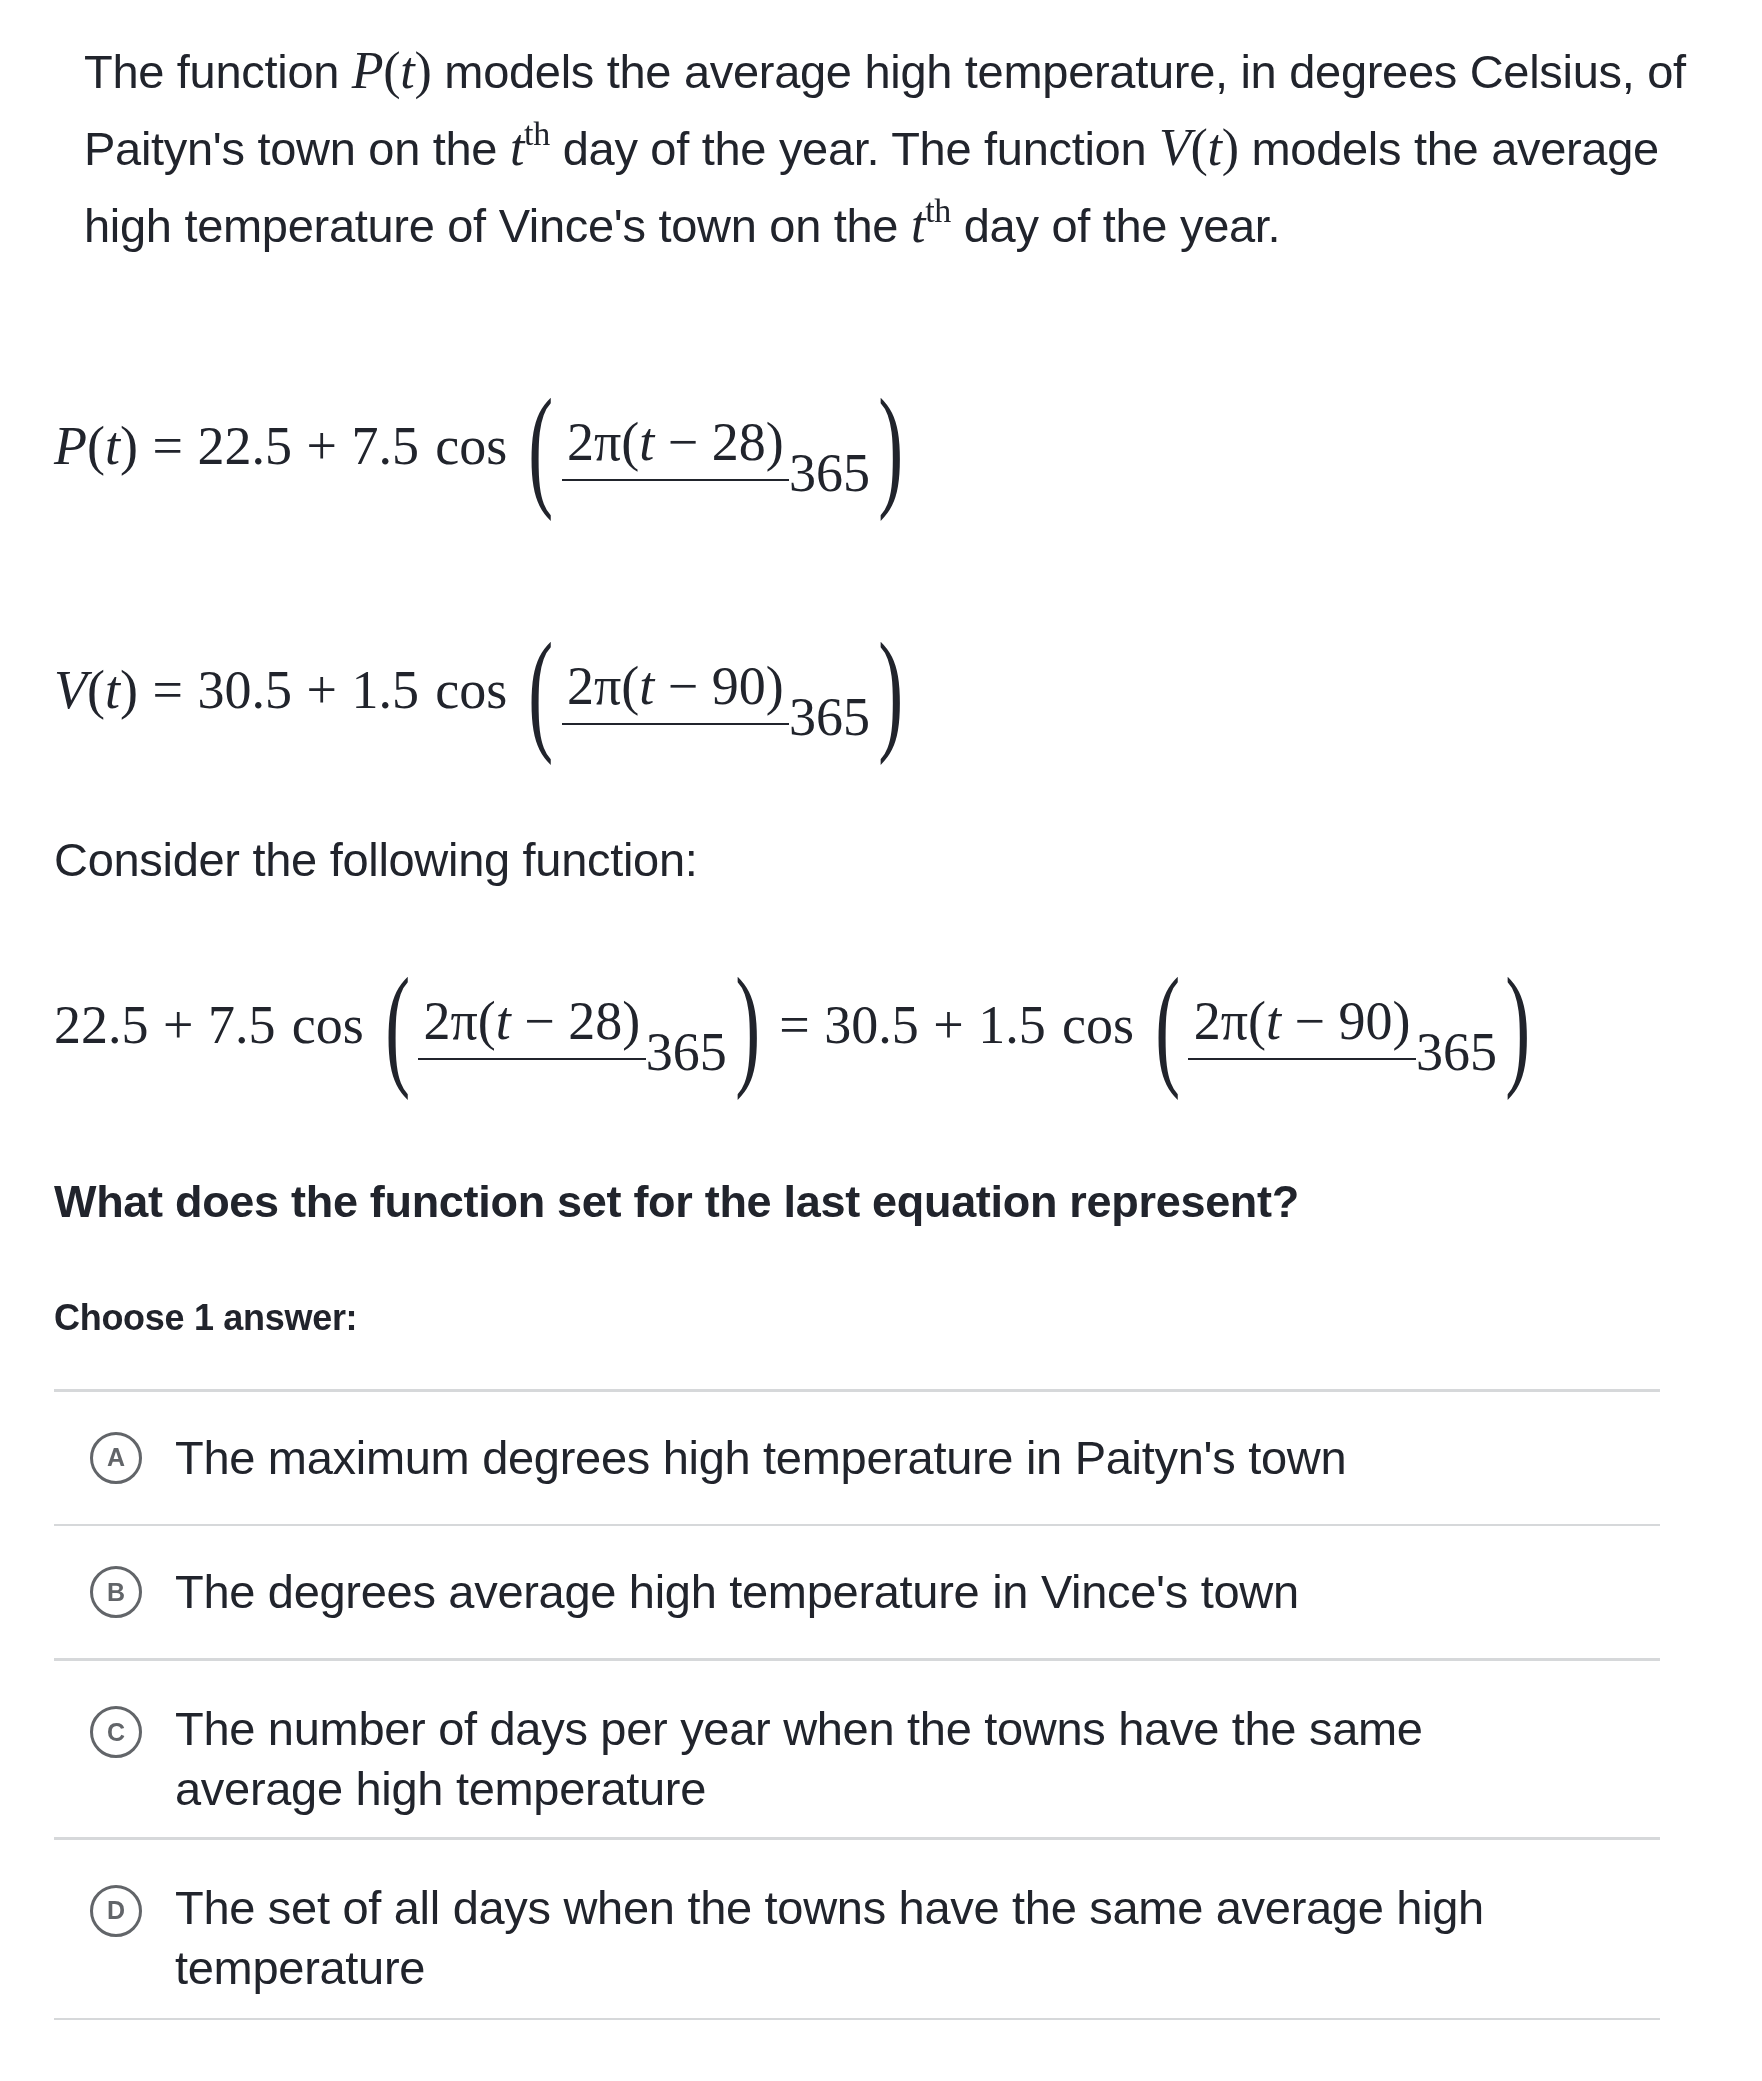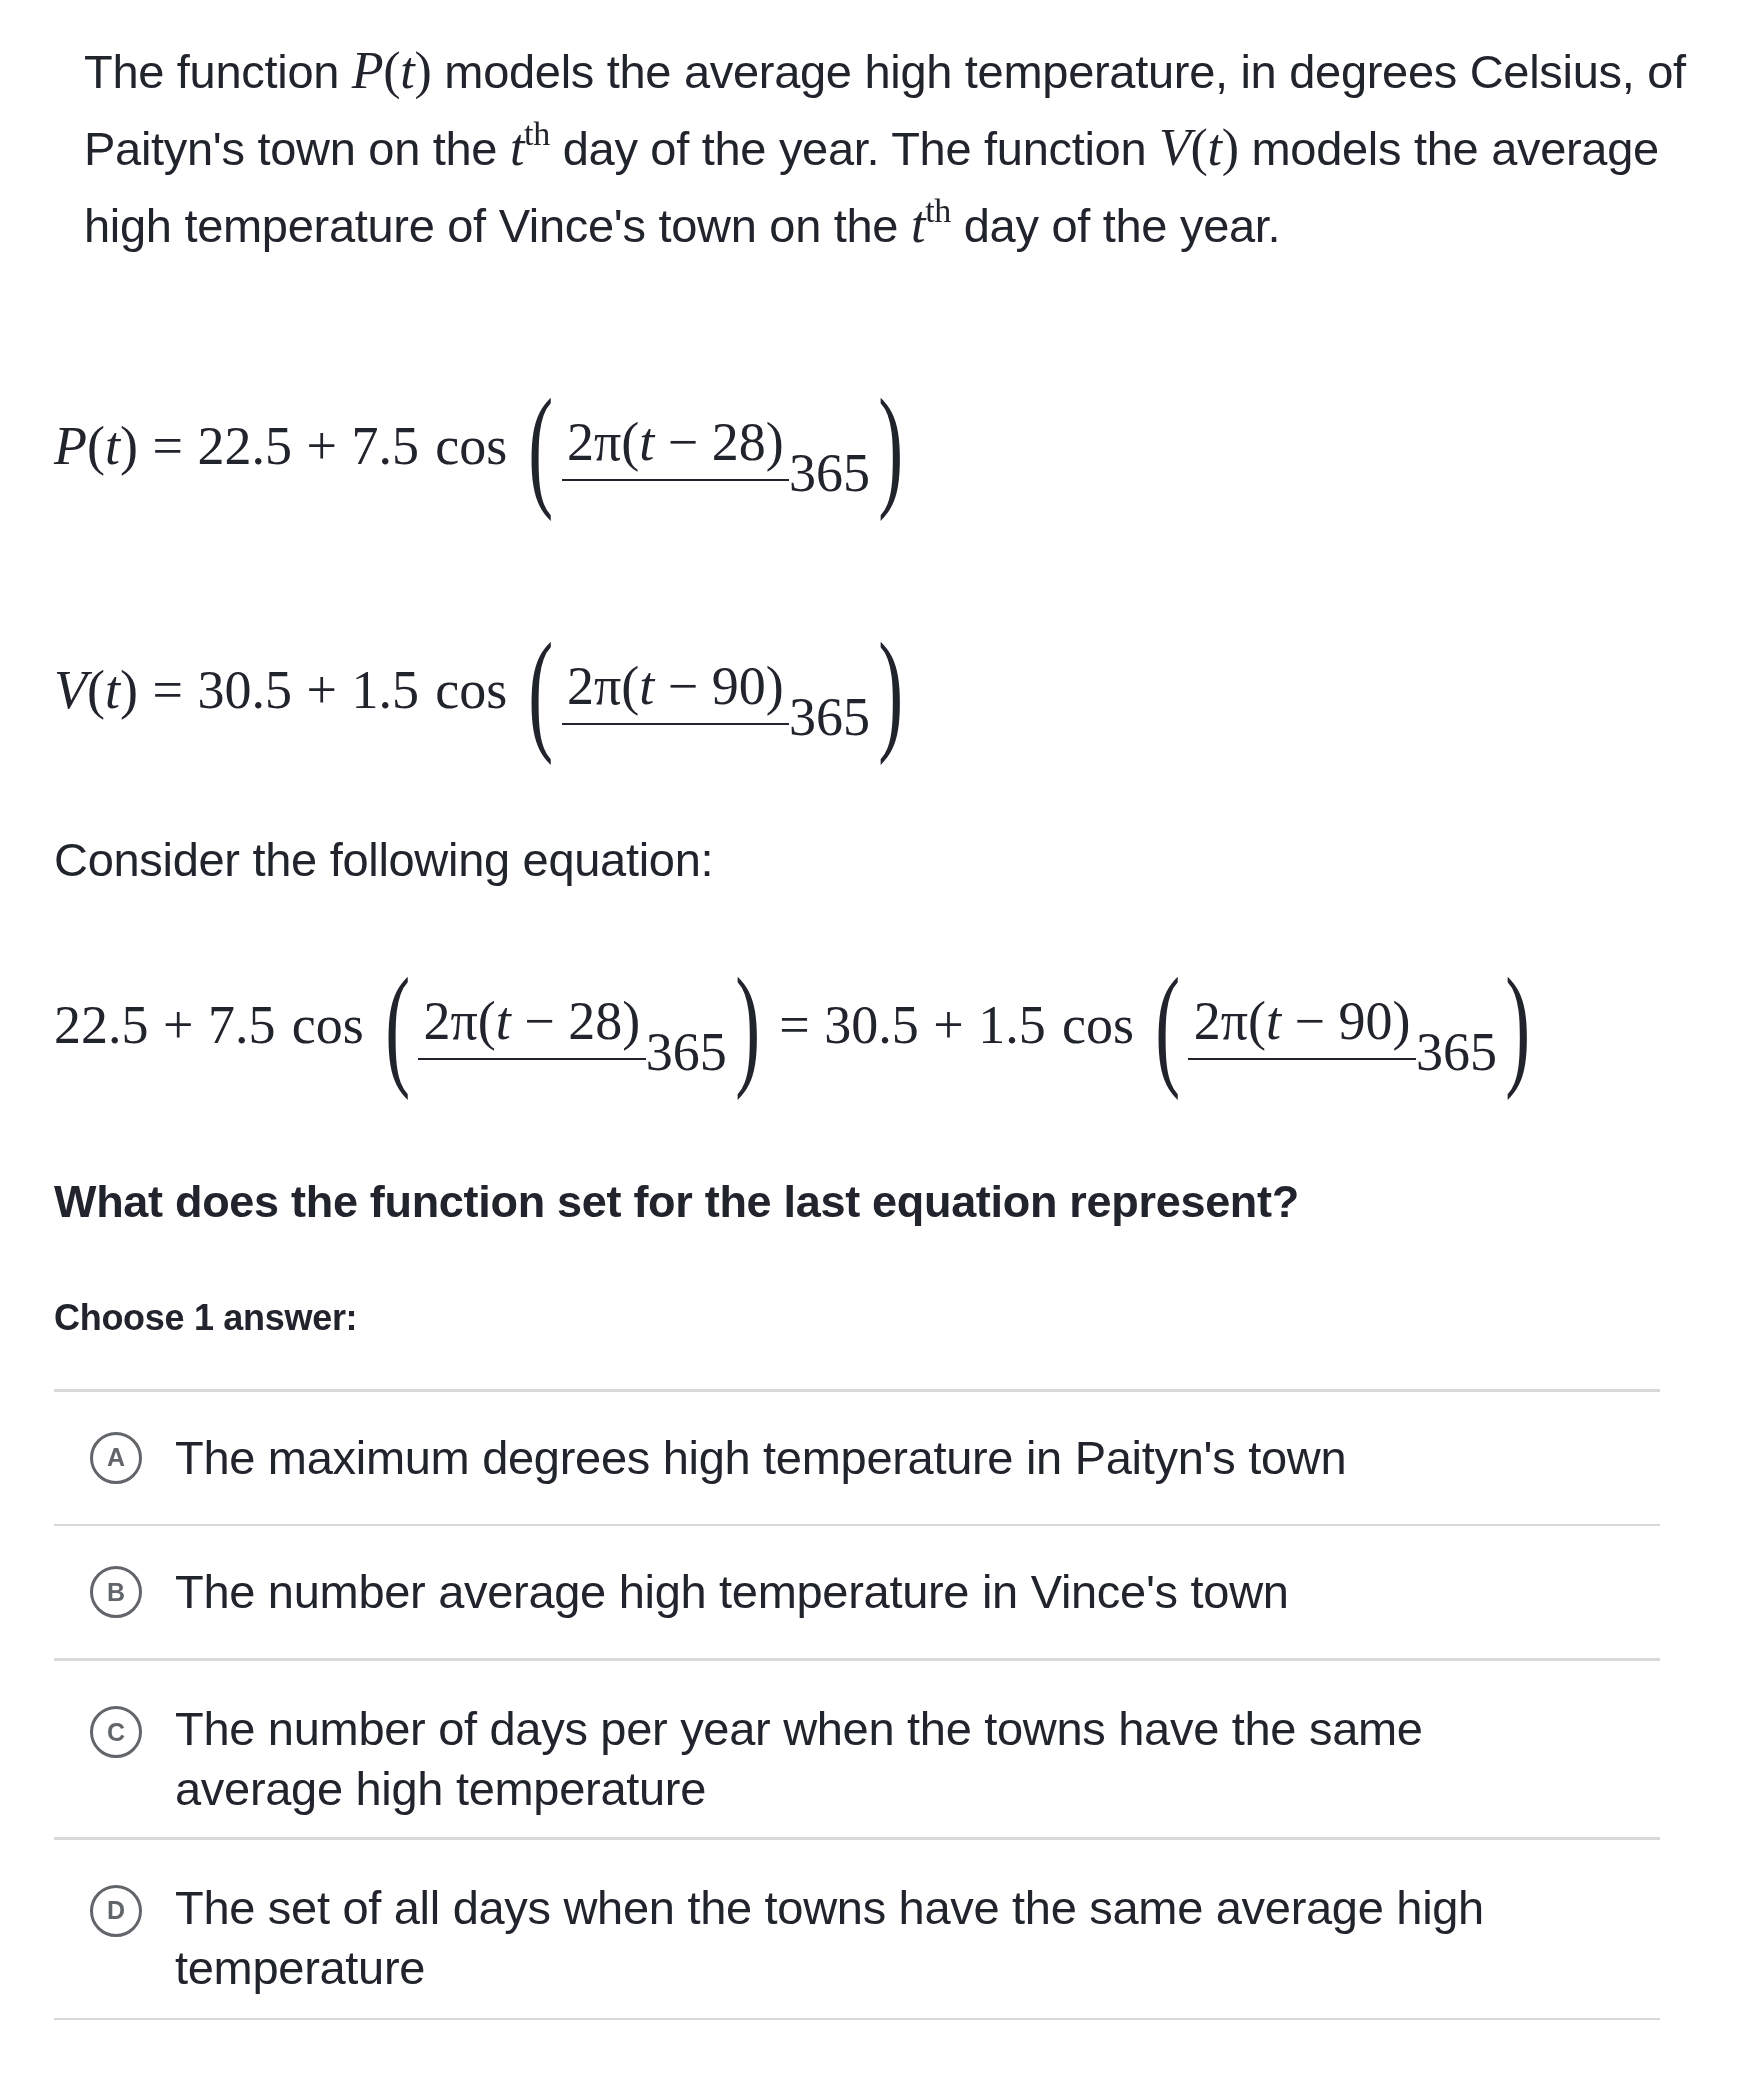--- a/index.html
+++ b/index.html
@@ -87,21 +87,21 @@
   <span>cos</span>
     <span class="sp"></span>
   <span class="paren">(</span>
   <span class="frac">
     <span class="num"><span>2π(</span><span class="it">t</span> <span>−</span> <span>90</span>)</span>
     <span class="den">365</span>
   </span>
   <span class="paren">)</span>
 </div>
 
-<div class="plain" style="top:832px;">Consider the following equation:</div>
+<div class="plain" style="top:832px;">Consider the following function:</div>
 
 <div class="eq" style="top:957px;">
   <span>22.5</span>
   <span class="op">+</span>
   <span>7.5</span>
     <span class="sp"></span>
   <span>cos</span>
     <span class="sp"></span>
   <span class="paren">(</span>
   <span class="frac">
@@ -130,21 +130,21 @@
 
 <div class="choices">
   <div class="divider"></div>
   <div class="choice" style="height:132px; align-items:center;">
     <span class="badge">A</span>
     <span class="ctext">The maximum degrees high temperature in Paityn's town</span>
   </div>
   <div class="divider"></div>
   <div class="choice" style="height:132px; align-items:center;">
     <span class="badge">B</span>
-    <span class="ctext">The number average high temperature in Vince's town</span>
+    <span class="ctext">The degrees average high temperature in Vince's town</span>
   </div>
   <div class="divider"></div>
   <div class="choice" style="height:176px; padding-top:38px; box-sizing:border-box;">
     <span class="badge" style="margin-top:7.2px;">C</span>
     <span class="ctext" style="max-width:1411px;">The number of days per year when the towns have the same average high temperature</span>
   </div>
   <div class="divider"></div>
   <div class="choice" style="height:178px; padding-top:38px; box-sizing:border-box;">
     <span class="badge" style="margin-top:7.2px;">D</span>
     <span class="ctext" style="max-width:1411px;">The set of all days when the towns have the same average high temperature</span>

